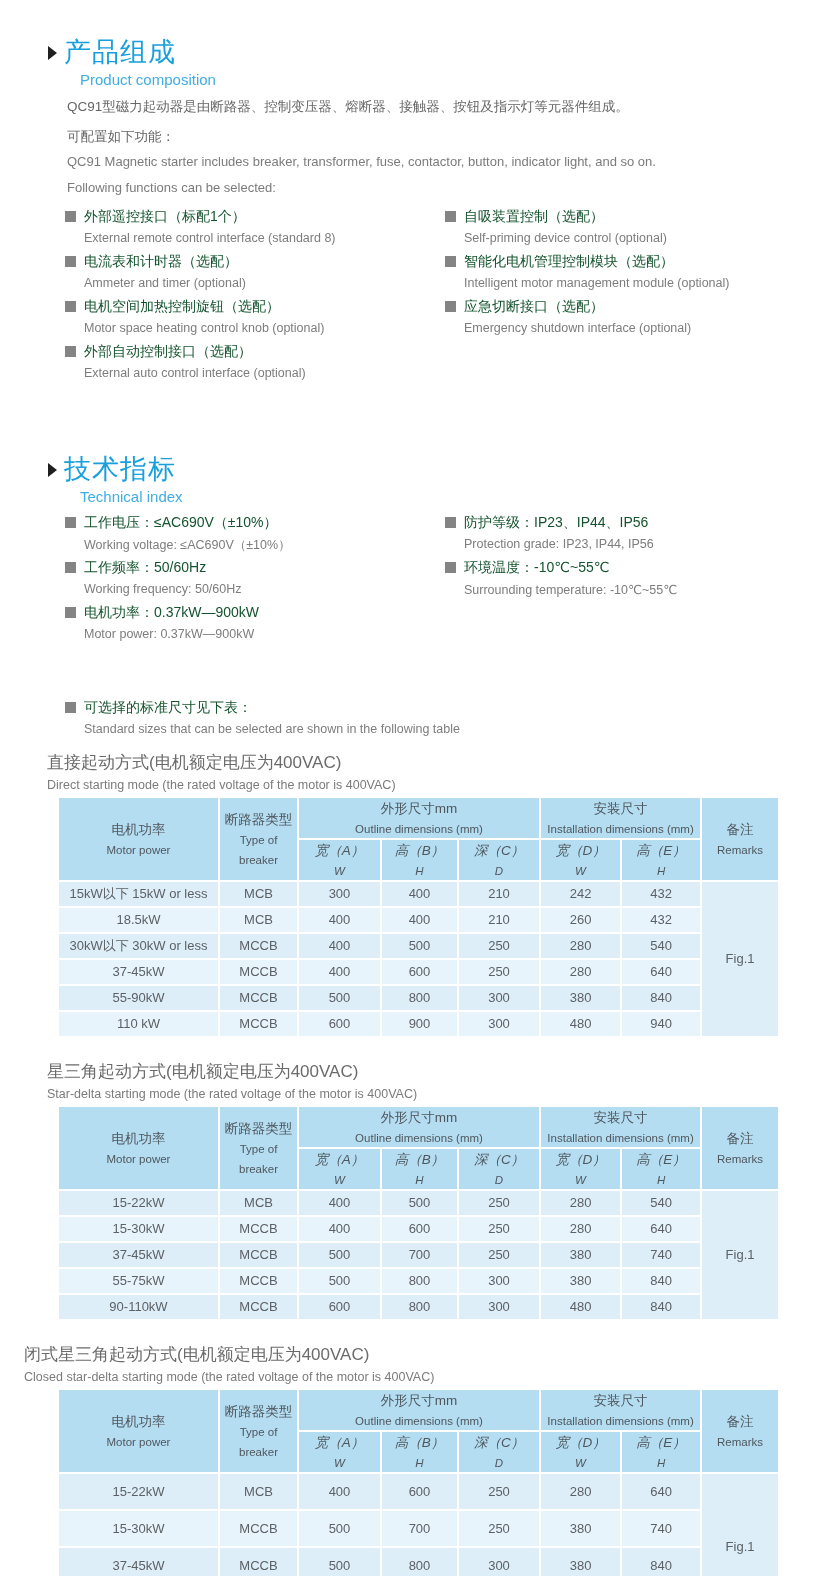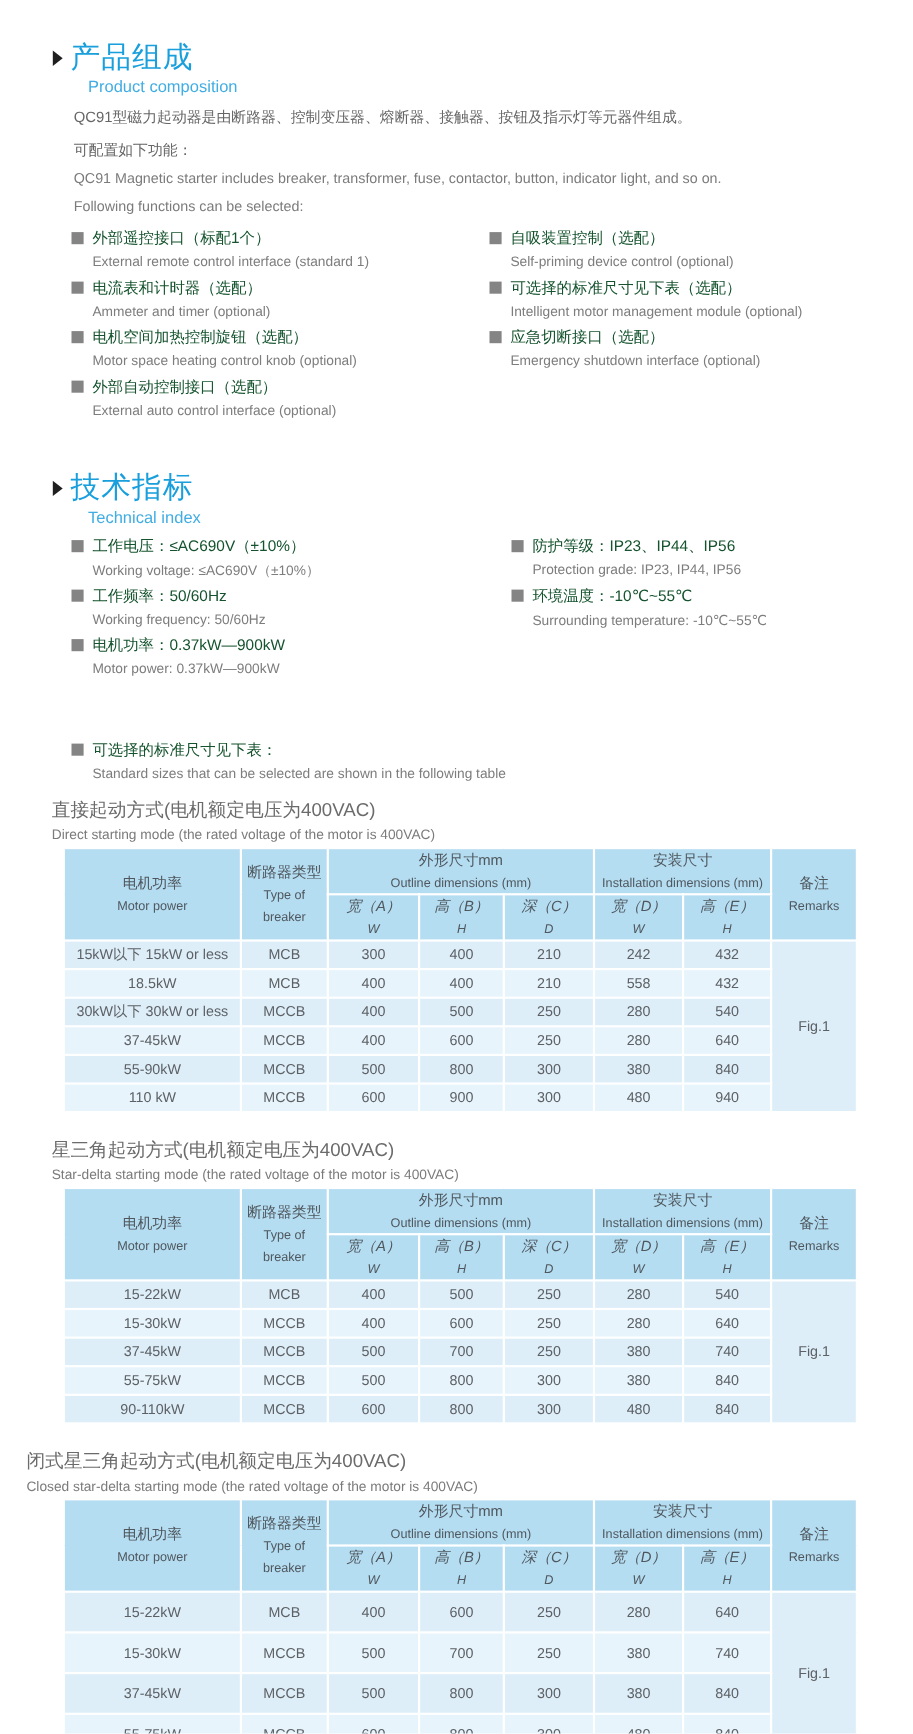--- a/index.html
+++ b/index.html
@@ -52,21 +52,21 @@
   tbody tr { height:26px; }
   table.tall tbody tr { height:37px; }
   tbody td { color:#5d6165; font-size:13px; }
   tbody tr:nth-child(odd)  td { background:#ddeef9; }
   tbody tr:nth-child(even) td { background:#e7f4fc; }
   tbody td.remark { background:#e2f1fa; }
   .h-zh { font-size:13.5px; }
   .h-en { font-size:11.5px; }
 
   .gap-s1 { margin-top:38px; }
-  .gap-s2 { margin-top:40px; }
+  .gap-s2 { margin-top:66px; }
   .cap-gap-1 { margin-top:14px; }
   .cap-gap   { margin-top:22px; }
 </style>
 </head>
 <body>
 
 <div class="page">
 
   <div class="sec gap-s1">
     <div class="sec-head">
@@ -83,21 +83,21 @@
   <p class="para en-p">QC91 Magnetic starter includes breaker, transformer, fuse, contactor, button, indicator light, and so on.</p>
   <p class="para en-p">Following functions can be selected:</p>
 
   <div class="cols">
     <div class="col-l">
         <div class="feat">
           <div class="feat-zh">
             <span class="sq"></span>
             <span>外部遥控接口（标配1个）</span>
           </div>
-          <div class="feat-en">External remote control interface (standard 1)</div>
+          <div class="feat-en">External remote control interface (standard 8)</div>
         </div>
         <div class="feat">
           <div class="feat-zh">
             <span class="sq"></span>
             <span>电流表和计时器（选配）</span>
           </div>
           <div class="feat-en">Ammeter and timer (optional)</div>
         </div>
         <div class="feat">
           <div class="feat-zh">
@@ -118,21 +118,21 @@
         <div class="feat">
           <div class="feat-zh">
             <span class="sq"></span>
             <span>自吸装置控制（选配）</span>
           </div>
           <div class="feat-en">Self-priming device control (optional)</div>
         </div>
         <div class="feat">
           <div class="feat-zh">
             <span class="sq"></span>
-            <span>可选择的标准尺寸见下表（选配）</span>
+            <span>智能化电机管理控制模块（选配）</span>
           </div>
           <div class="feat-en">Intelligent motor management module (optional)</div>
         </div>
         <div class="feat">
           <div class="feat-zh">
             <span class="sq"></span>
             <span>应急切断接口（选配）</span>
           </div>
           <div class="feat-en">Emergency shutdown interface (optional)</div>
         </div>
@@ -142,21 +142,21 @@
   <div class="sec gap-s2">
     <div class="sec-head">
       <span class="tri"></span>
       <div>
         <div class="sec-title">技术指标</div>
         <div class="sec-sub">Technical index</div>
       </div>
     </div>
   </div>
 
-  <div class="cols" style="margin-top:10px;gap:20px;">
+  <div class="cols" style="margin-top:10px;">
     <div class="col-l">
         <div class="feat">
           <div class="feat-zh">
             <span class="sq"></span>
             <span>工作电压：≤AC690V（±10%）</span>
           </div>
           <div class="feat-en">Working voltage: ≤AC690V（±10%）</div>
         </div>
         <div class="feat">
           <div class="feat-zh">
@@ -240,21 +240,21 @@
               <td>242</td>
               <td>432</td>
               <td class="remark" rowspan="6">Fig.1</td>
             </tr>
             <tr>
               <td>18.5kW</td>
               <td>MCB</td>
               <td>400</td>
               <td>400</td>
               <td>210</td>
-              <td>558</td>
+              <td>260</td>
               <td>432</td>
             </tr>
             <tr>
               <td>30kW以下 30kW or less</td>
               <td>MCCB</td>
               <td>400</td>
               <td>500</td>
               <td>250</td>
               <td>280</td>
               <td>540</td>

